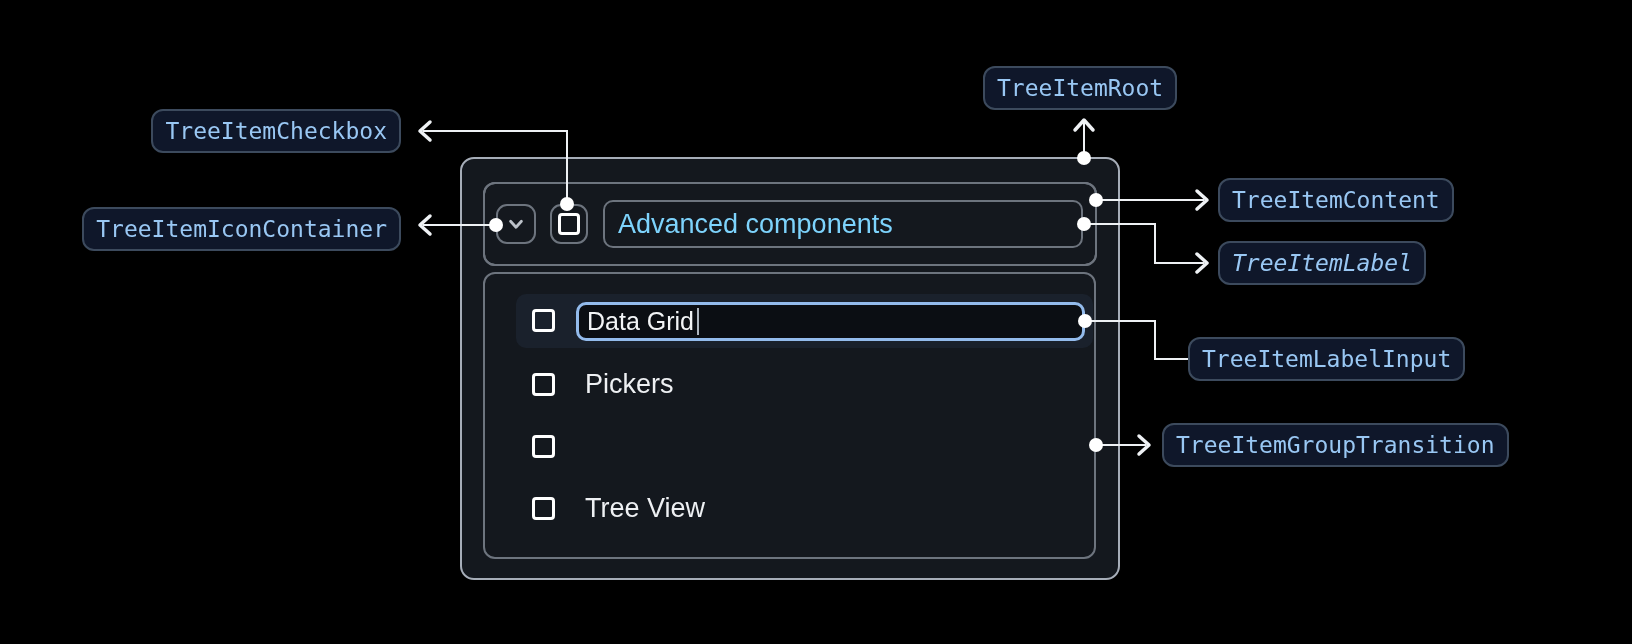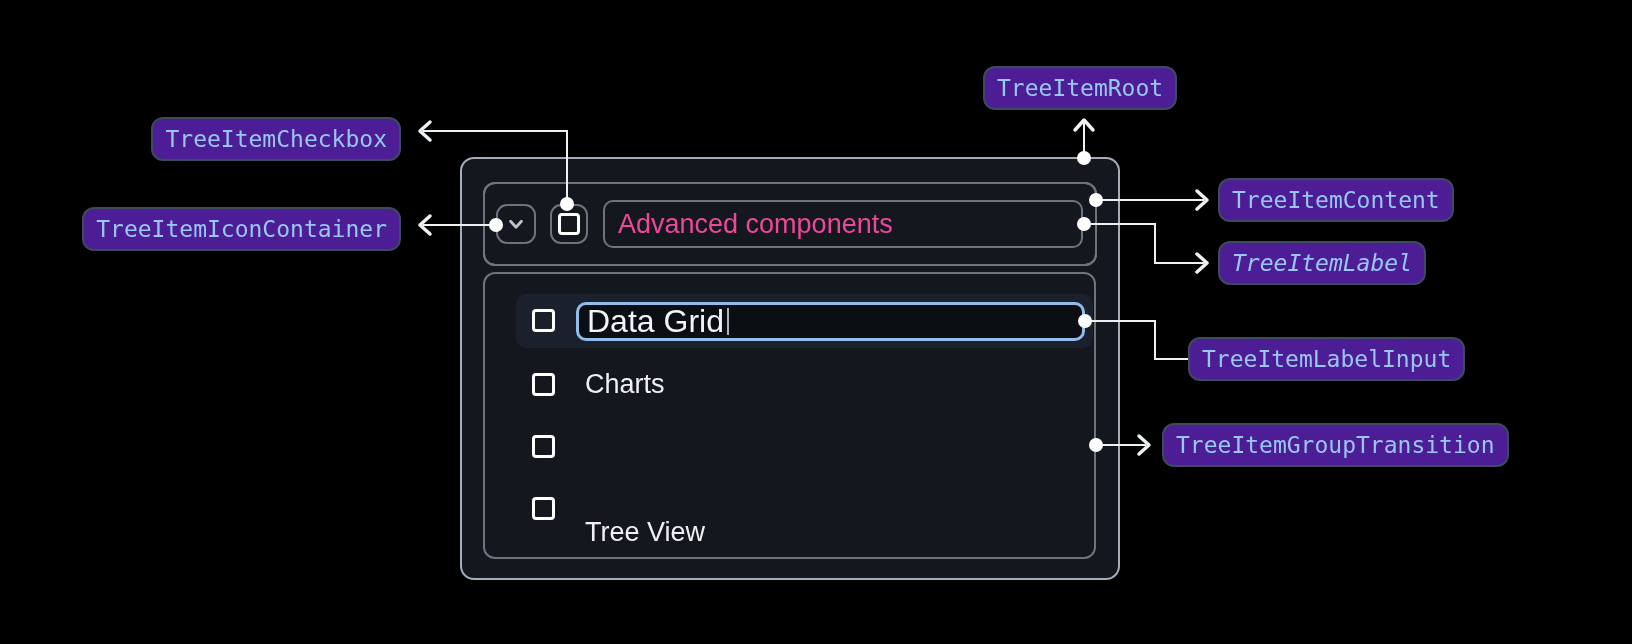--- a/index.html
+++ b/index.html
@@ -14,39 +14,39 @@
         border:2px solid #6d747e;border-radius:12px;}
   .iconbox{left:496px;top:204px;width:40px;height:40px;
         border:2px solid #6d747e;border-radius:11px;
         display:flex;align-items:center;justify-content:center;}
   .cb-outline{left:550px;top:204px;width:38px;height:40px;
         border:2px solid #6d747e;border-radius:11px;
         display:flex;align-items:center;justify-content:center;}
   .cb-square{width:22px;height:22px;border:3px solid #ffffff;border-radius:4px;box-sizing:border-box;}
   .labelbox{left:603px;top:200px;width:480px;height:48px;
         border:2px solid #6d747e;border-radius:10px;
-        line-height:44px;padding-left:13px;font-size:27px;color:#ec4899;white-space:nowrap;overflow:hidden;}
+        line-height:44px;padding-left:13px;font-size:27px;color:#7dd3fc;white-space:nowrap;overflow:hidden;}
   .group{left:483px;top:272px;width:613px;height:287px;
         border:2px solid #6d747e;border-radius:12px;}
   .row-highlight{left:516px;top:294px;width:577px;height:54px;border-radius:10px;background:#1a212c;}
   .edit-input{left:576px;top:302px;width:509px;height:39px;border:3px solid #93bbec;border-radius:10px;
         background:#0b0e13;display:flex;align-items:center;padding-left:8px;
-        font-size:32px;color:#f2f4f6;white-space:nowrap;}
+        font-size:25px;color:#f2f4f6;white-space:nowrap;}
   .caret{width:2px;height:27px;background:#aeb6bf;margin-left:3px;}
   .child-cb{position:absolute;left:532px;width:23px;height:23px;border:3px solid #ffffff;border-radius:4px;box-sizing:border-box;}
   .cb-1{top:309px;}.cb-2{top:373px;}.cb-3{top:435px;}.cb-4{top:497px;}
   .child-label{position:absolute;left:585px;height:32px;line-height:32px;font-size:27px;color:#eef0f3;white-space:nowrap;}
-  .lb-2{top:368px;}.lb-3{top:430px;}.lb-4{top:516px;}
+  .lb-2{top:368px;}.lb-3{top:430px;}.lb-4{top:492px;}
 
   
   .badge{position:absolute;box-sizing:border-box;height:44px;line-height:40px;padding:0 12px;
-        background:#4c1d95;border:2px solid #3c4a5d;border-radius:12px;
+        background:#0f172a;border:2px solid #3c4a5d;border-radius:12px;
         color:#99c7f3;font-family:"DejaVu Sans Mono","Liberation Mono",monospace;font-size:23px;white-space:nowrap;}
   .b-root{left:983px;top:66px;}
-  .b-checkbox{right:1231px;top:117px;}
+  .b-checkbox{right:1231px;top:109px;}
   .b-icon{right:1231px;top:207px;}
   .b-content{left:1218px;top:178px;}
   .b-label{left:1218px;top:241px;font-style:italic;}
   .b-input{left:1188px;top:337px;}
   .b-group{left:1162px;top:423px;}
 
   
   .overlay{position:absolute;left:0;top:0;width:1632px;height:644px;pointer-events:none;}
   .wire{fill:none;stroke:#eef1f4;stroke-width:2;}
   .head{fill:none;stroke:#eef1f4;stroke-width:3.5;stroke-linecap:round;stroke-linejoin:round;}
@@ -78,21 +78,21 @@
   <div class="abs group"></div>
   <div class="abs row-highlight"></div>
 
   <div class="child-cb cb-1"></div>
   <div class="abs edit-input">
     <span>Data Grid</span>
     <div class="caret"></div>
   </div>
 
   <div class="child-cb cb-2"></div>
-  <div class="child-label lb-2">Charts</div>
+  <div class="child-label lb-2">Pickers</div>
 
   <div class="child-cb cb-3"></div>
 
   <div class="child-cb cb-4"></div>
   <div class="child-label lb-4">Tree View</div>
 
   <svg class="overlay">
 
     <path class="wire" d="M1084,158 L1084,122"></path>
     <path class="head" d="M1075,130 L1084,120 L1093,130"></path>

